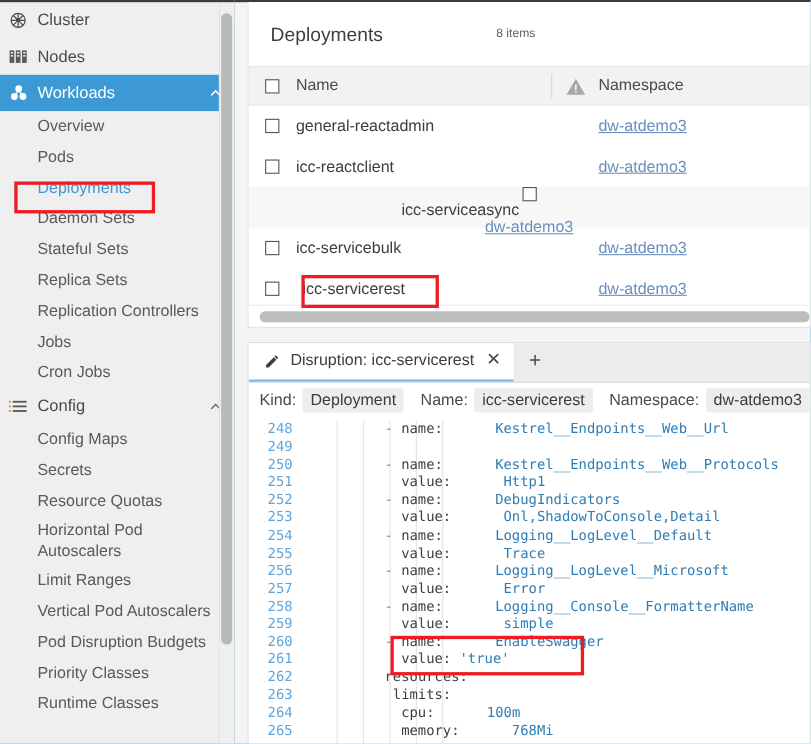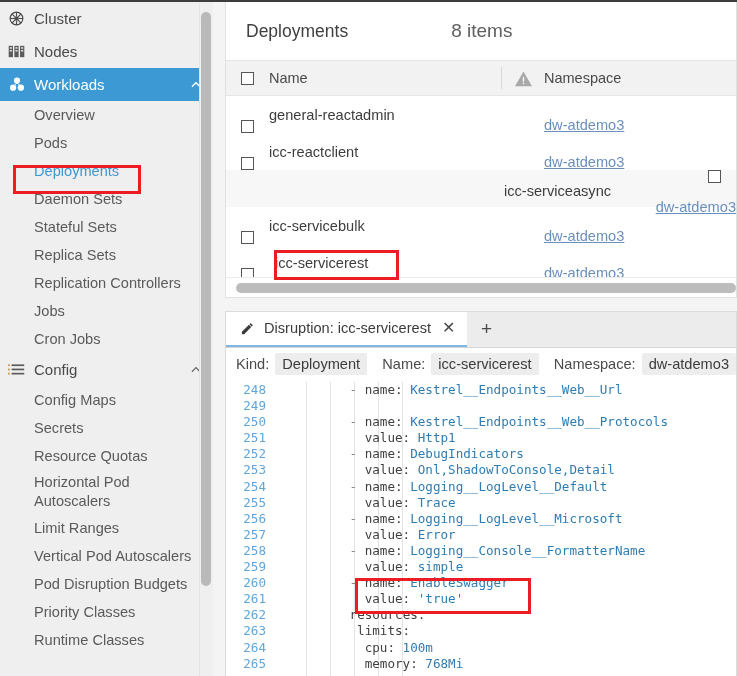--- a/index.html
+++ b/index.html
@@ -61,40 +61,40 @@
   .tbl-card {
     position: absolute; left: 12px; top: 0px; right: 0px; height: 296px;
     background: #fff; border: 1px solid #e0e0e0; border-top: none;
     overflow: hidden;
   }
   .tbl-title-row {
     display: flex; align-items: center; height: 58px; padding-left: 20px;
     background: #fff;
   }
   .tbl-title { font-size: 17.5px; color: #3f3f3f; }
-  .tbl-count { font-size: 19px; color: #5f5f5f; margin-left: 103px; }
+  .tbl-count { font-size: 11px; color: #5f5f5f; margin-left: 103px; }
 
   .tbl-head {
     display: flex; align-items: center; height: 36px;
     background: #f2f2f2; border-top: 1px solid #e6e6e6; border-bottom: 1px solid #e6e6e6;
     font-size: 14.5px; color: #4a4a4a;
   }
   .c-check { width: 43px; min-width:43px; display:flex; align-items:center; justify-content:center; }
   .c-name  { width: 232px; min-width:232px; }
   .c-div   { width: 1px; height: 22px; background: #d8d8d8; }
   .c-warn  { width: 42px; min-width:42px; display:flex; align-items:center; justify-content:center; }
   .c-ns    { flex:1; }
 
   .chk {
     width: 13px; height: 13px; border: 1.6px solid #555; background: #fff;
     display:inline-block;
   }
 
   .tbl-row {
-    display: flex; align-items: flex-end; height: 37px;
+    display: flex; align-items: center; height: 37px;
     font-size: 14.6px; color: #3d3d3d; background: #fff;
   }
   .tbl-row.alt { background: #f7f7f7; flex-direction: column; }
   .ns-link { color: #6b8fbd; text-decoration: underline; font-size: 14.6px; }
 
   .name-cell { position: relative; display:flex; align-items:center; height:100%; }
 
   
   .h-track {
     position:absolute; left:0; right:0; bottom:0; height: 20px; background:#fff;
@@ -144,21 +144,21 @@
   .lno {
     width: 48px; min-width:48px; text-align:right; padding-right: 8px;
     color: #60a6dd; user-select:none;
   }
   .ctext { position:relative; white-space: pre; color:#3f3f3f; }
   
   .guides { position:absolute; left:56px; top:0; bottom:0; width: 300px; pointer-events:none; }
   .guides i { position:absolute; top:0; bottom:0; width:1px; background:#e3e3e3; }
   .k-dash { color:#8a8a8a; }
   .k-plain{ color:#3f3f3f; }
-  .k-val  { color:#2e7db5; }
+  .k-val  { color:#2e7db5;margin-left:40px; }
   .k-link { color:#2e7db5; text-decoration: underline; }
   .k-str  { color:#2e7db5; }
 
   
   .redbox {
     position: absolute; border: 3.5px solid #ec1c24; background: transparent;
     pointer-events: none;
   }
 </style>
 </head>

